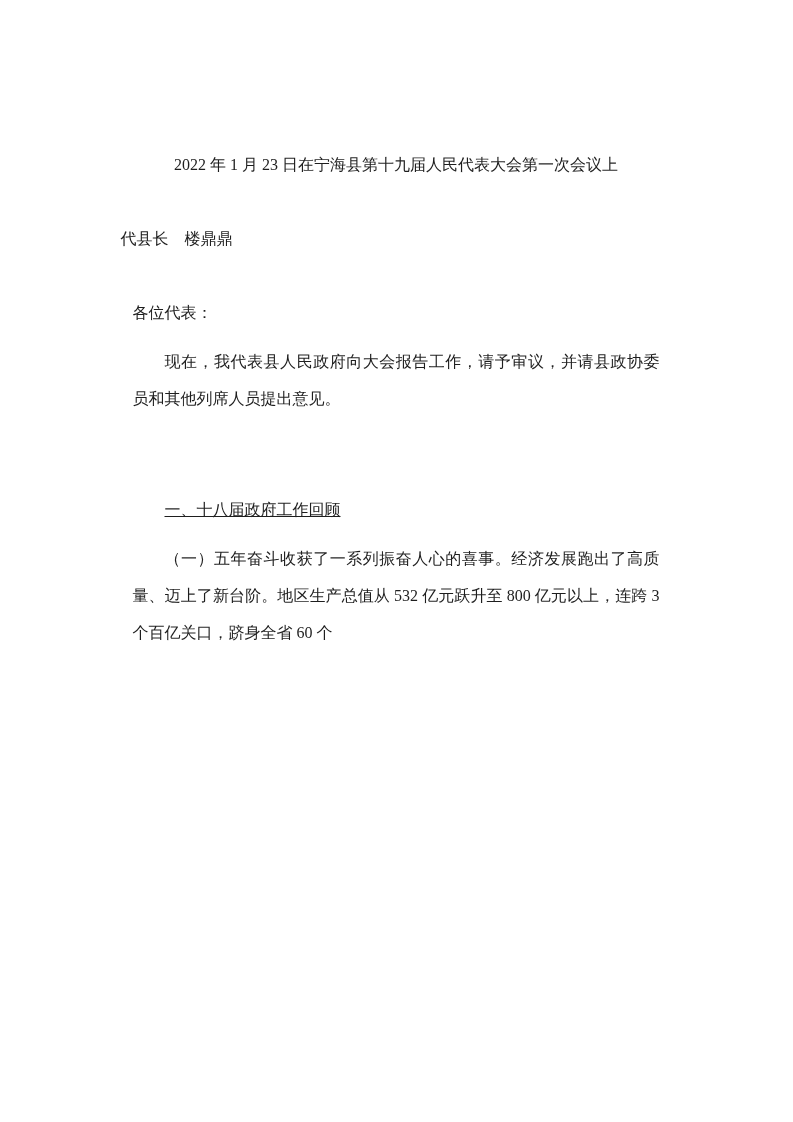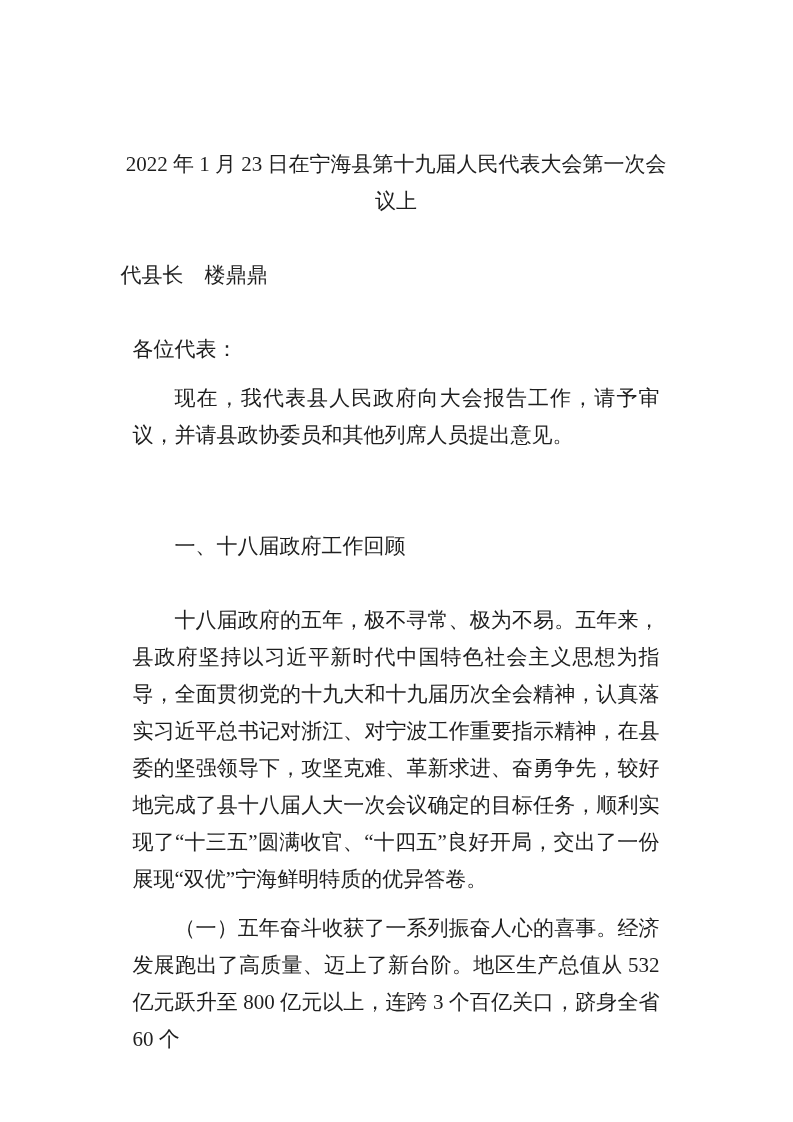--- a/index.html
+++ b/index.html
@@ -9,21 +9,21 @@
   }
   .page {
     position: relative;
     width: 792px;
     height: 1122px;
     margin: 0 auto;
     background: #ffffff;
     box-sizing: border-box;
     padding: 146px 121px 0 120px;
     font-family: "Liberation Serif", "DejaVu Serif", serif;
-    font-size: 21px;
+    font-size: 16px;
     line-height: 37px;
     color: #1e1e1e;
     overflow: hidden;
   }
   p { margin: 12px; }
   .title {
     text-align: center;
   }
   .speaker {
     text-align: left;
@@ -35,37 +35,37 @@
   .indent {
     text-indent: 2em;
     font-family: Liberation Serif, serif;
   }
   .justify {
     text-align: justify;
   }
   .heading {
     margin-top: 74px;
     text-indent: 2em;
+    text-decoration: underline;
   }
   .first-body {
     margin-top: 37px;
   }
 </style>
 </head>
 <body>
 
 <div class="page">
 
   <div class="title">2022 年 1 月 23 日在宁海县第十九届人民代表大会第一次会议上</div>
 
   <div class="speaker">代县长　楼鼎鼎</div>
 
   <p class="salutation">各位代表：</p>
 
   <p class="indent justify">现在，我代表县人民政府向大会报告工作，请予审议，并请县政协委员和其他列席人员提出意见。</p>
 
   <p class="heading">一、十八届政府工作回顾</p>
 
-  <p class="indent justify first-body">十八届政府的五年，极不寻常、极为不易。五年来，县政府坚持以习近平新时代中国特色社会主义思想为指导，全面贯彻党的十九大和十九届历次全会精神，认真落实习近平总书记对浙江、对宁波工作重要指示精神，在县委的坚强领导下，攻坚克难、革新求进、奋勇争先，较好地完成了县十八届人大一次会议确定的目标任务，顺利实现了“十三五”圆满收官、“十四五”良好开局，交出了一份展现“双优”宁海鲜明特质的优异答卷。</p>
 
   <p class="indent justify">（一）五年奋斗收获了一系列振奋人心的喜事。经济发展跑出了高质量、迈上了新台阶。地区生产总值从 532 亿元跃升至 800 亿元以上，连跨 3 个百亿关口，跻身全省 60 个</p>
 
 </div>
 
 </body></html>

